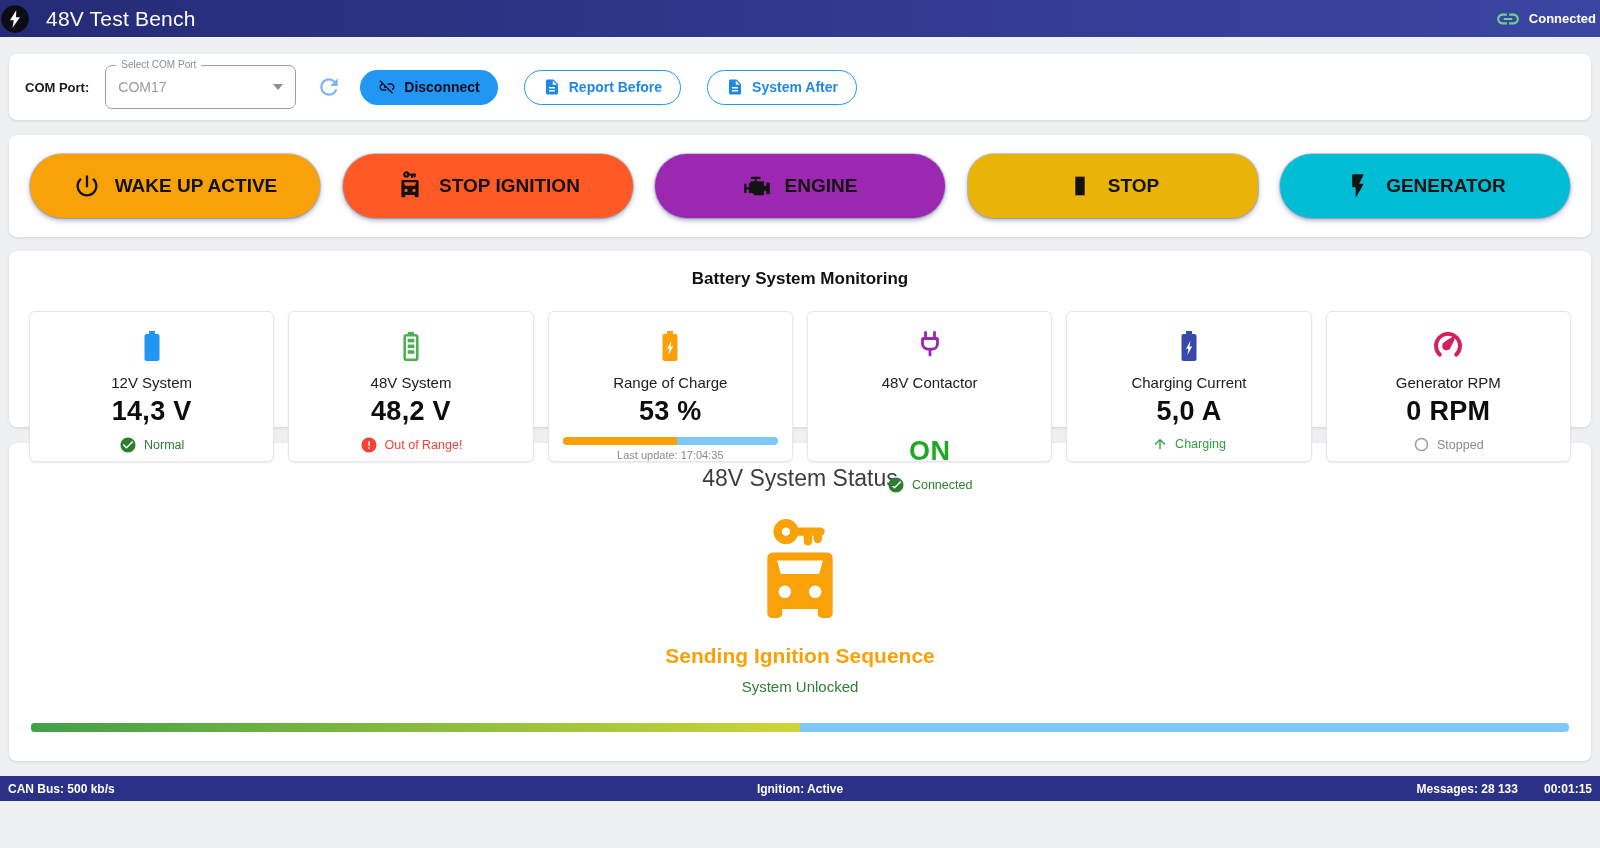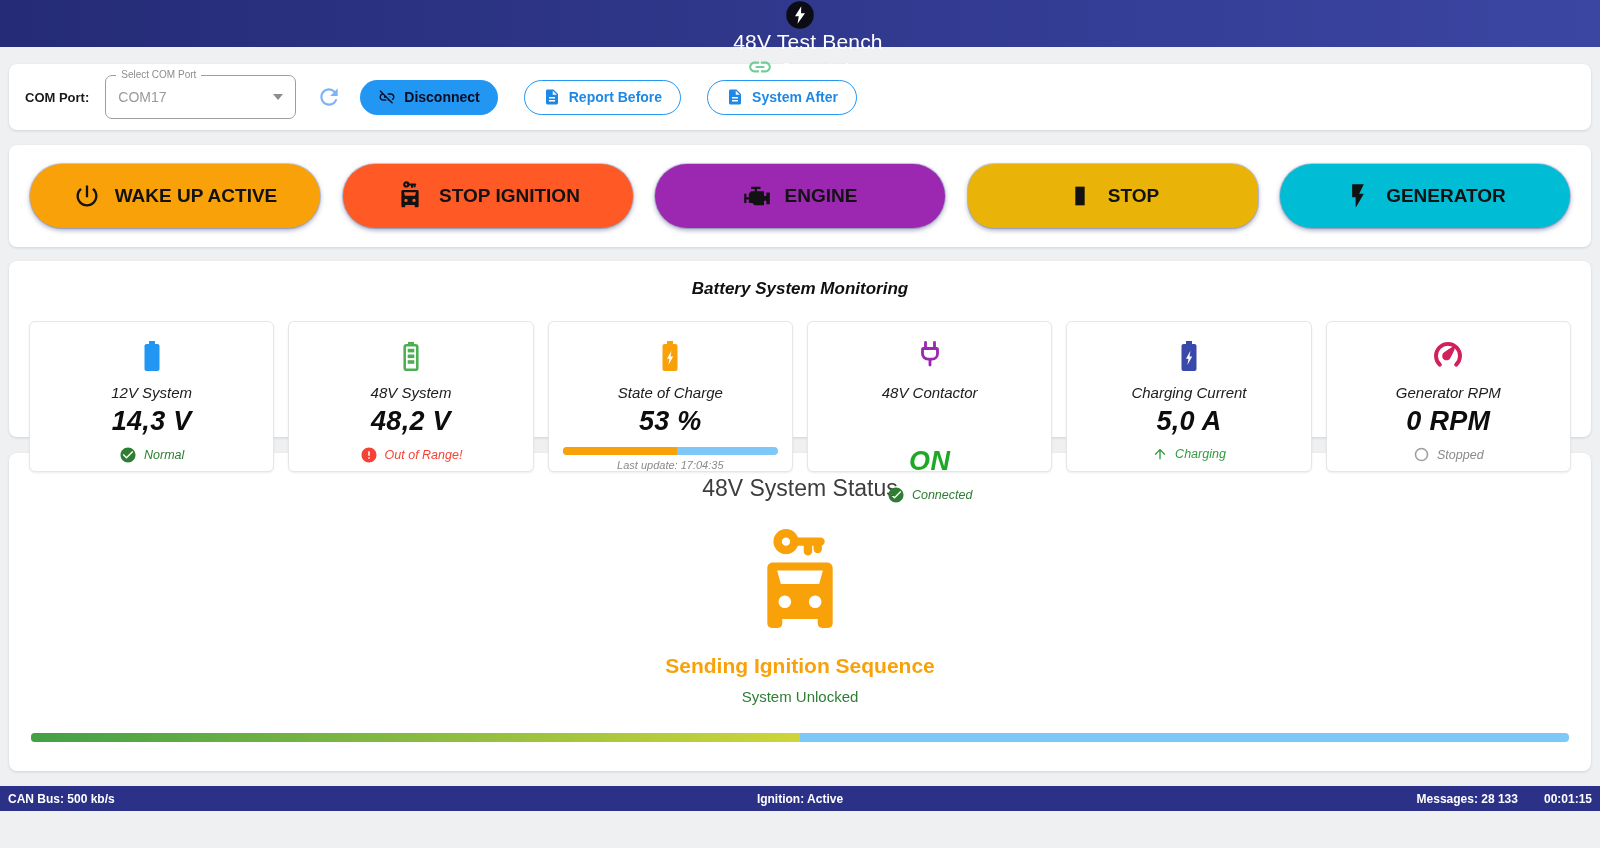--- a/index.html
+++ b/index.html
@@ -1,21 +1,21 @@
 <!DOCTYPE html>
 <html><head>
 <meta charset="utf-8">
 <style>
   * { margin:0; padding:0; box-sizing:border-box; }
   html,body { width:1600px; height:848px; overflow:hidden; }
   body { background:#eef0f1; font-family:"Liberation Sans","DejaVu Sans",sans-serif; }
 
   
-  .appbar { height:47px; background:linear-gradient(90deg,#252b76,#3b46a3);
-    display:flex; align-items:center; padding:0 0; color:#fff;flex-direction:column; }
+  .appbar { height:37px; background:linear-gradient(90deg,#252b76,#3b46a3);
+    display:flex; align-items:center; padding:0 0; color:#fff; }
   .appbar .logo { width:30px; height:30px; display:flex; }
   .appbar .title { font-size:21px; font-weight:500; margin-left:16px; letter-spacing:.2px; }
   .appbar .spacer { flex:1; }
   .conn { display:flex; align-items:center; gap:8px; font-size:13px; font-weight:700; padding-right:4px; }
 
   
   .panel { background:#fff; border-radius:8px; margin:0 9px;
     box-shadow:0 1px 3px rgba(0,0,0,.12); }
 
   
@@ -37,21 +37,21 @@
 
   
   .actions { margin-top:15px; height:102px; display:flex; align-items:center;
     justify-content:space-between; padding:0 21px; }
   .action-btn { width:290px; height:64px; border:none; border-radius:32px; cursor:pointer;
     display:flex; align-items:center; justify-content:center; gap:14px;
     font-family:inherit; font-size:19px; font-weight:800; color:#121212;
     box-shadow:0 2px 5px rgba(60,70,120,.5), 0 0 0 1px rgba(120,130,180,.35); }
 
   
-  .monitoring { margin-top:14px; height:176px; padding:18px 20px 0;font-style:italic; }
+  .monitoring { margin-top:14px; height:176px; padding:18px 20px 0; }
   .sec-title { text-align:center; font-size:17px; font-weight:700; color:#101010; }
   .cards { display:flex; gap:14px; margin-top:22px; }
   .mcard { flex:1; height:151px; background:#fff; border:1px solid #e6e6e6; border-radius:6px;
     box-shadow:0 1px 2px rgba(0,0,0,.08); text-align:center; padding-top:15px; position:relative; }
   .micon { display:inline-flex; height:38px; align-items:center; }
   .mtitle { font-size:15px; font-weight:500; color:#202020; margin-top:6px; }
   .mvalue { font-size:27px; font-weight:800; color:#0d0d0d; margin-top:5px; letter-spacing:.3px; }
   .mstatus { display:flex; align-items:center; justify-content:center; gap:7px;
     font-size:12.5px; font-weight:500; margin-top:9px; }
   .soc-bar { margin:10px 14px 0; height:8px; border-radius:4px; overflow:hidden; }
@@ -226,21 +226,21 @@
         <span>Out of Range!</span>
       </div>
     </div>
 
     <div class="mcard">
       <span class="micon" style="color: rgb(249, 161, 9);">
         <svg viewBox="0 0 24 24" width="36" height="36" fill="currentColor">
           <path fill-rule="evenodd" d="M15.67 4H14V2h-4v2H8.33C7.6 4 7 4.6 7 5.33v15.33C7 21.4 7.6 22 8.33 22h7.33c.74 0 1.34-.6 1.34-1.33V5.33C17 4.6 16.4 4 15.67 4z M13 8.5 L10 13.8 h1.7 L10.9 18 l3.2-5.6 h-1.8 z"></path>
         </svg>
       </span>
-      <div class="mtitle">State of Charge</div>
+      <div class="mtitle">Range of Charge</div>
       <div class="mvalue" style="color: rgb(13, 13, 13);">53 %</div>
       <div class="soc-bar" style="background: rgb(126, 200, 248);">
         <div class="soc-fill" style="width: 53%; background: rgb(249, 161, 9);"></div>
       </div>
       <div class="soc-update">Last update: 17:04:35</div>
     </div>
 
     <div class="mcard">
       <span class="micon" style="color: rgb(156, 39, 176);">
         <svg viewBox="0 0 24 24" width="36" height="36" fill="none" stroke="currentColor" stroke-width="1.9" stroke-linecap="round" stroke-linejoin="round">

